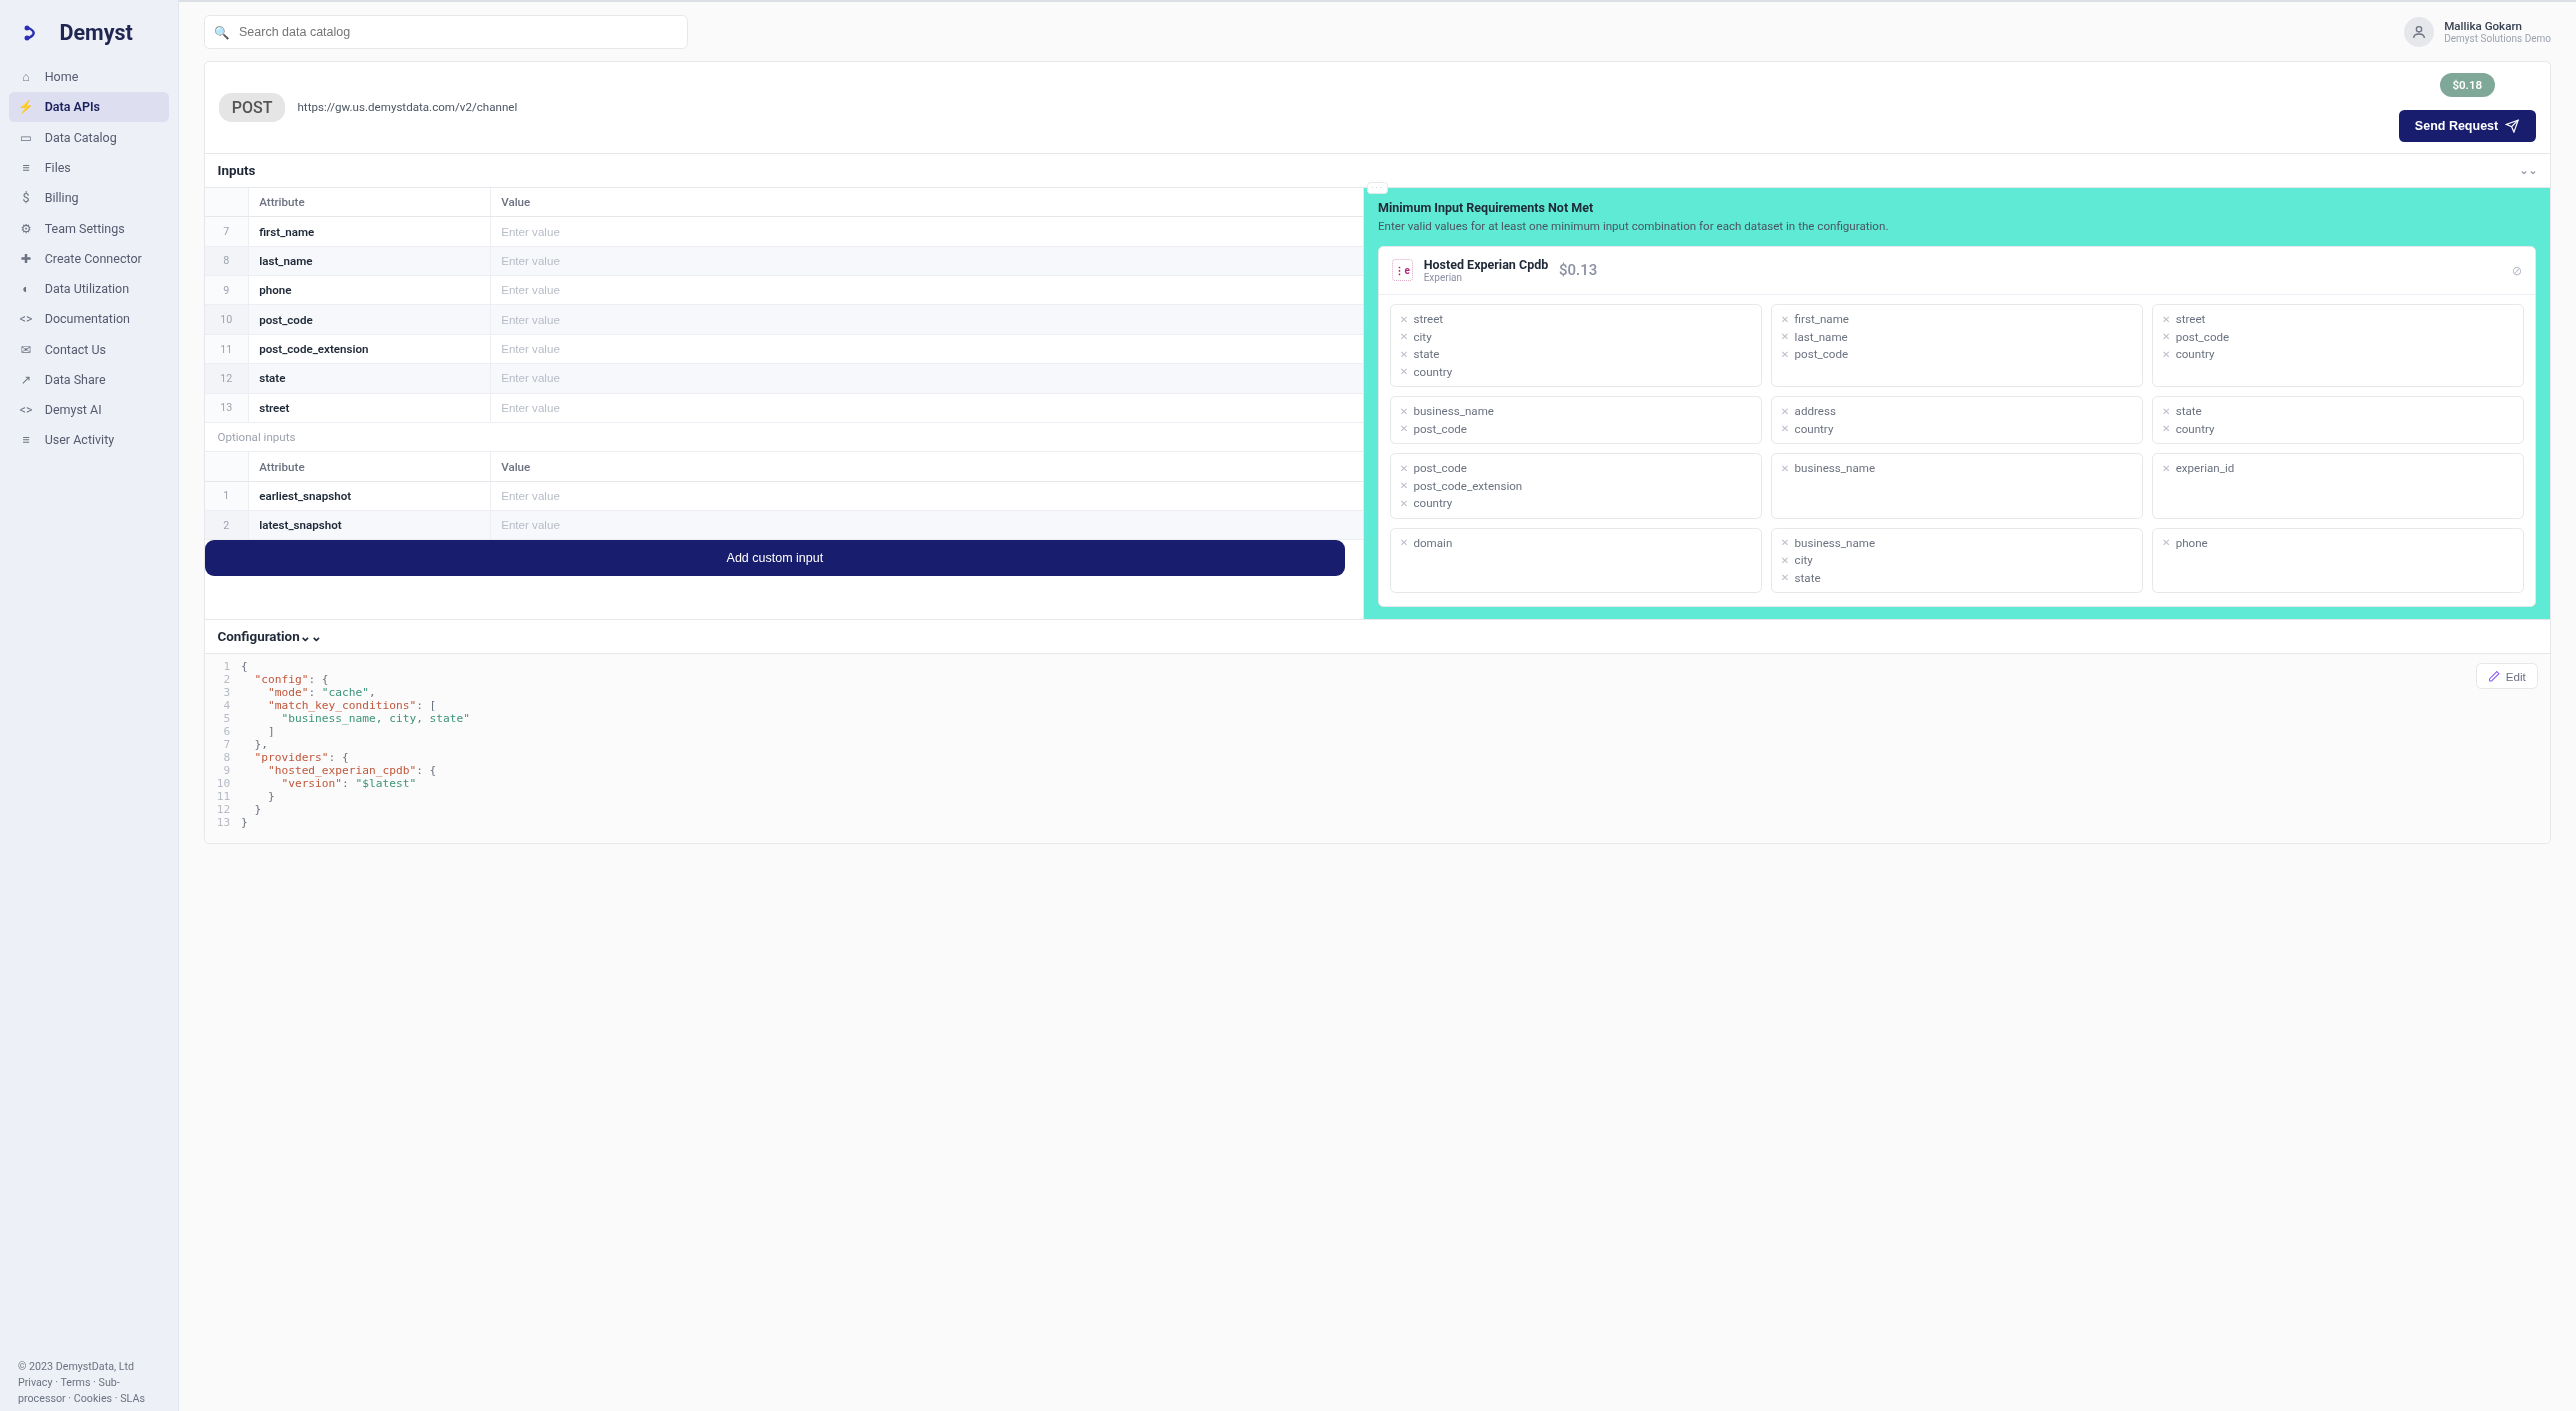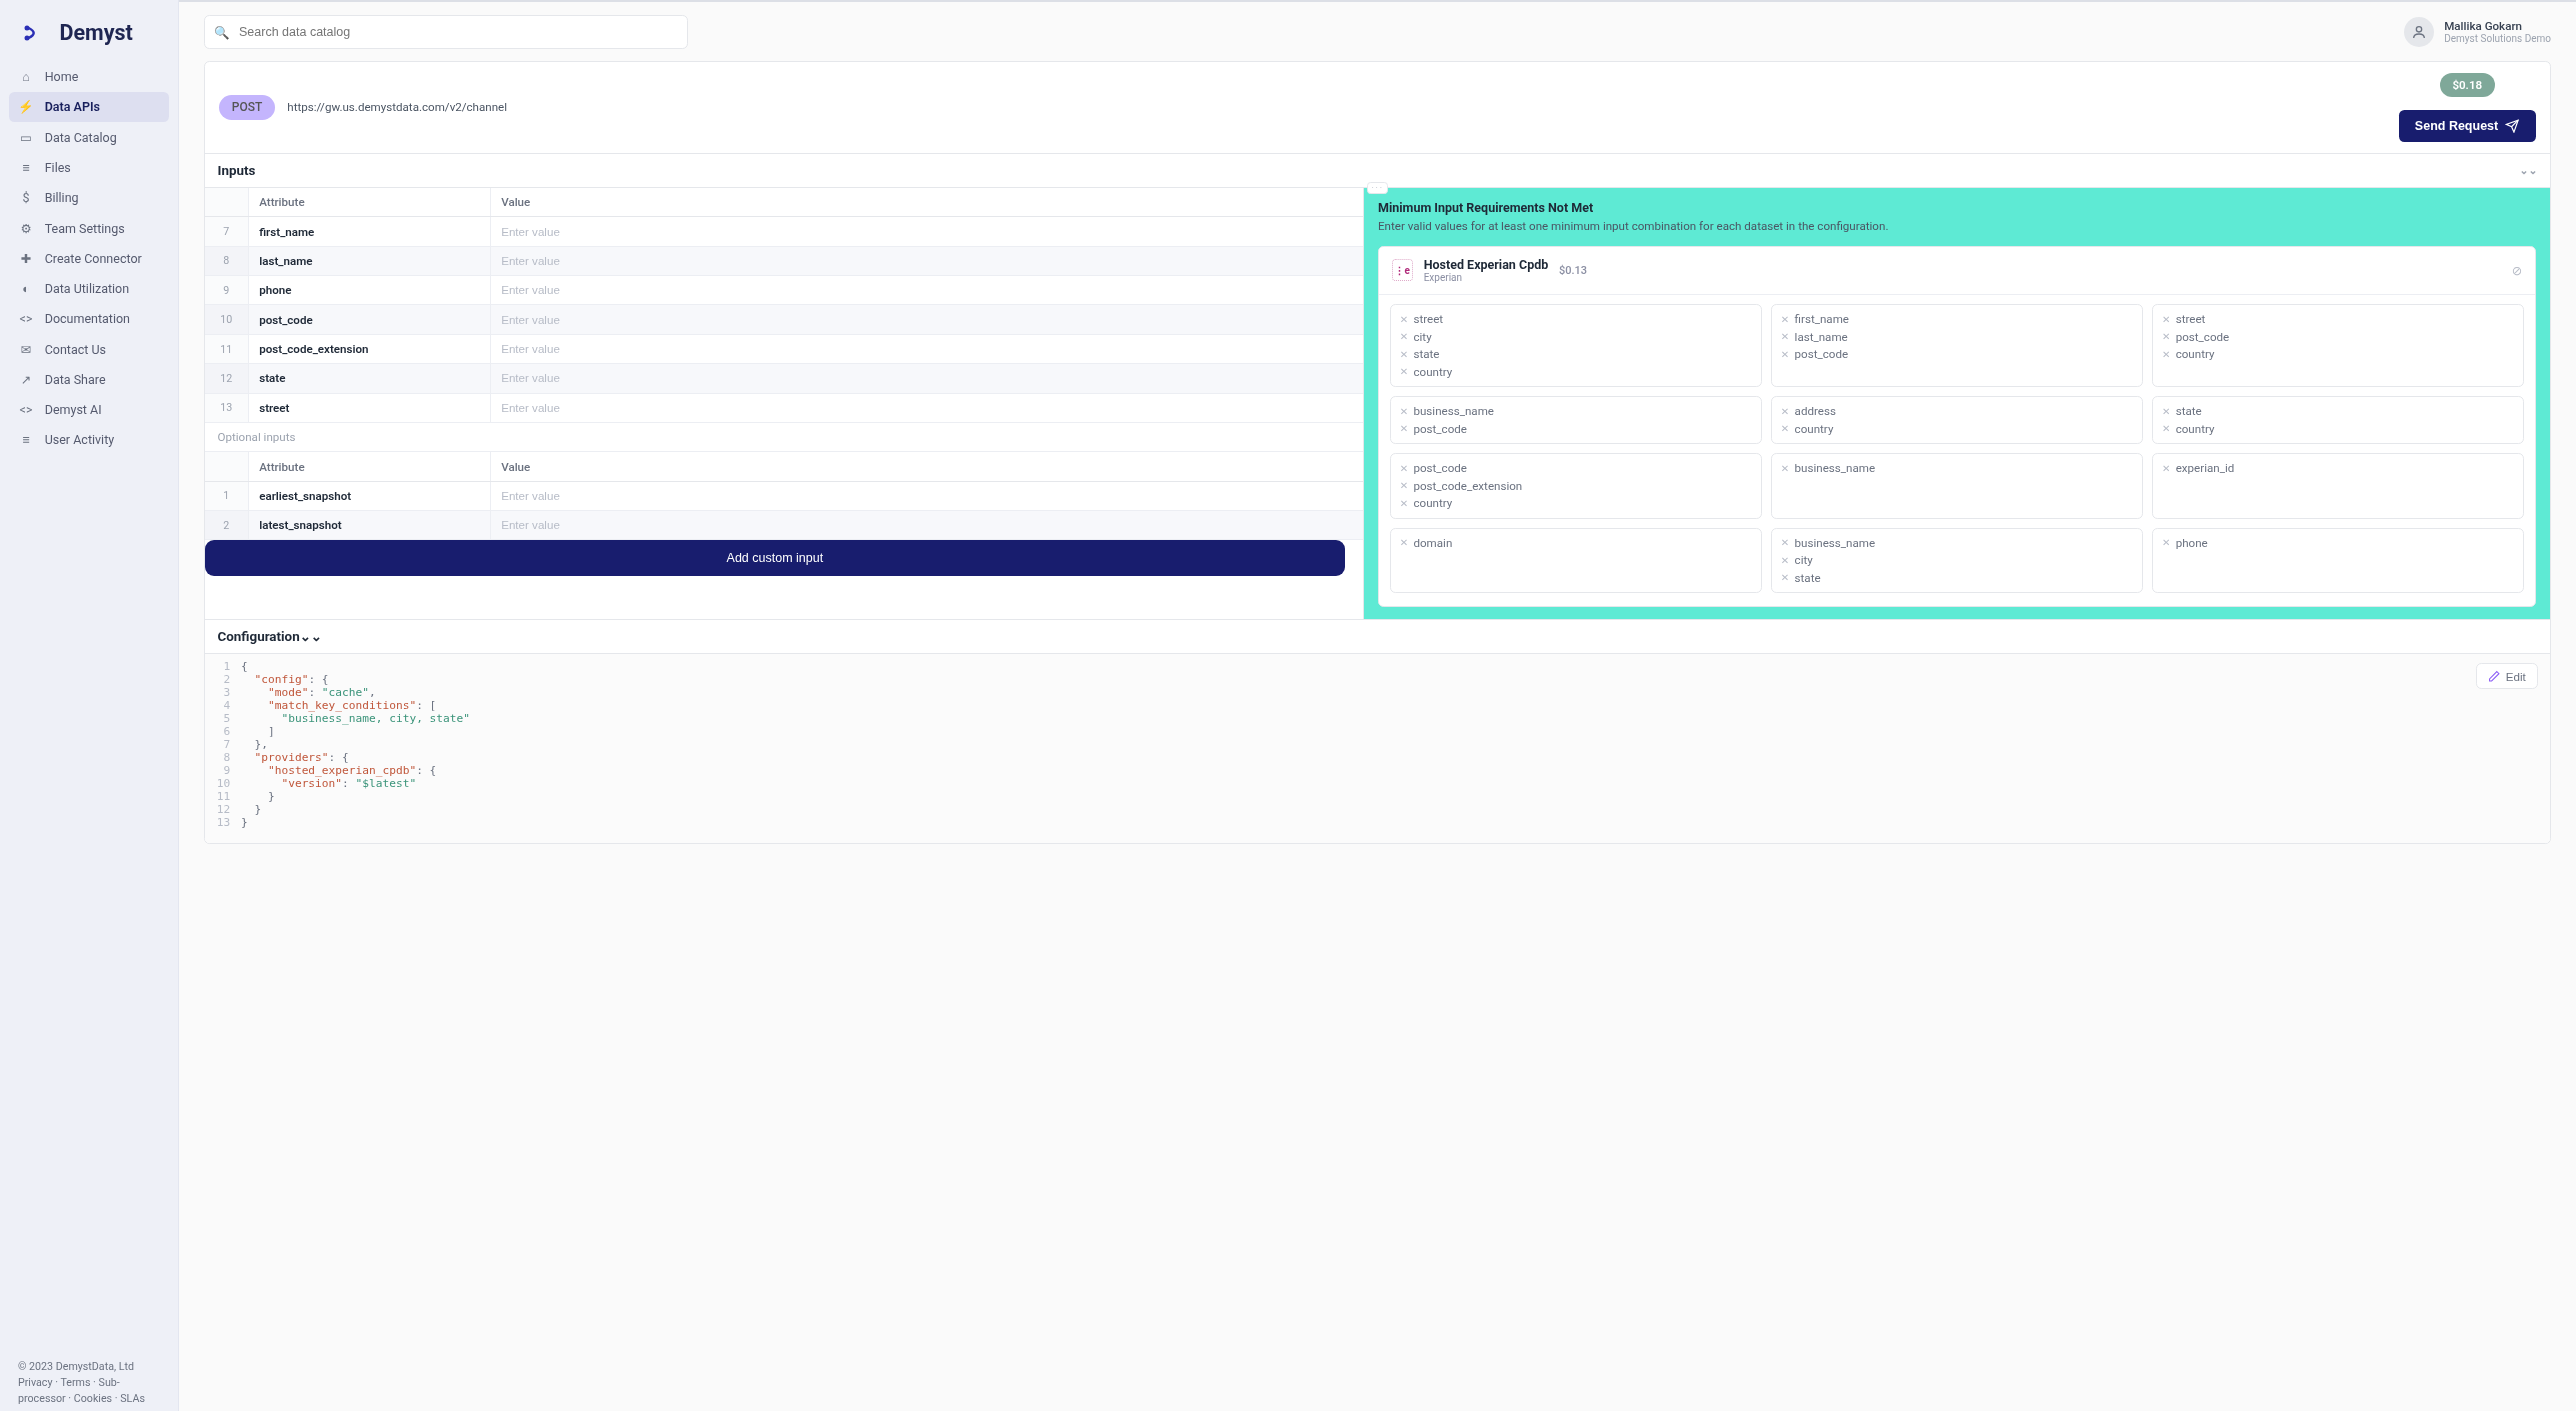--- a/index.html
+++ b/index.html
@@ -22,21 +22,21 @@
 .search-wrap { position:relative; width:484px; }
 .search-wrap input { width:100%; padding:9px 10.7px 9px 34px; border:0.9px solid #e5e7eb; border-radius:5.4px; font-size:12.5px; background:#fff; color:#374151; }
 .search-wrap .sicon { position:absolute; left:10.7px; top:50%; transform:translateY(-50%); color:#9ca3af; }
 .user { margin-left:auto; display:flex; align-items:center; gap:10.7px; }
 .avatar { width:30px; height:30px; border-radius:50%; background:#e5e7eb; display:flex; align-items:center; justify-content:center; color:#6b7280; }
 .user-name { font-size:11.6px; font-weight:500; color:#374151; }
 .user-sub { font-size:10px; color:#9ca3af; }
 .content { padding:0 25px 25px; }
 .panel { background:#fff; border:0.9px solid #e5e7eb; border-radius:5.4px; overflow:hidden; }
 .req-row { display:flex; align-items:center; padding:10.7px 14.3px; gap:12.5px; }
-.method { background:#c4b5fd; color:#555; font-weight:500; font-size:12px; padding:5.4px 12.5px; border-radius:12.5px; }
+.method { background:#e5e5e5; color:#555; font-weight:500; font-size:16px; padding:5.4px 12.5px; border-radius:12.5px; }
 .url { color:#4b5563; font-size:11.6px; }
 .req-right { margin-left:auto; display:flex; align-items:center; gap:12.5px;flex-direction:column; }
 .price { background:#7fa899; color:#fff; font-size:11.6px; font-weight:600; padding:5.4px 12.5px; border-radius:12.5px; }
 .send-btn { background:#181d6e; color:#fff; border:none; padding:9px 16px; border-radius:5.4px; font-weight:600; font-size:12.5px; display:flex; gap:7.2px; cursor:pointer; }
 .section-head { display:flex; align-items:center; padding:9px 12.5px; font-weight:700; font-size:13.4px; border-top:0.9px solid #e5e7eb; border-bottom:0.9px solid #e5e7eb; }
 .section-head .chev { margin-left:auto; color:#9ca3af; font-size:10.7px; }
 .split { display:flex; }
 .left { flex:1; border-right:0.9px solid #e5e7eb; }
 .right { flex:1; padding:12.5px 14.3px; background:#5eead4; }
 table { width:100%; border-collapse:collapse; }
@@ -50,21 +50,21 @@
 tr.alt td.num{ background:#f3f4f8; }
 .optional-head { padding:7.2px 12.5px; color:#9ca3af; font-size:11.6px; border-bottom:0.9px solid #eceef3; }
 .add-btn { width:calc(100% - 18px); background:#181d6e; color:#fff; border:none; padding:10.7px; border-radius:9px; font-weight:500; font-size:12.5px; cursor:pointer; }
 .warn-title { font-weight:700; color:#1f2937; margin-bottom:3.6px; }
 .warn-sub { font-size:11.6px; color:#4b5563; margin-bottom:12.5px; }
 .card { border:0.9px solid #e5e7eb; border-radius:5.4px; background:#fff; }
 .card-head { display:flex; align-items:center; padding:10.7px 12.5px; gap:10.7px; border-bottom:0.9px solid #eceef3; }
 .prov-ic { width:21.5px; height:21.5px; border-radius:3.6px; display:flex; align-items:center; justify-content:center; font-size:10px; font-weight:700; color:#b02a7a; background:linear-gradient(135deg,#fff,#fff); border:0.9px dotted #b02a7a66; }
 .prov-name { font-weight:700; font-size:12.5px; color:#1f2937; }
 .prov-sub { font-size:10px; color:#8b8fa3; }
-.prov-price { font-size:11px; color:#8b8fa3; font-weight:500; }
+.prov-price { font-size:15px; color:#8b8fa3; font-weight:500; }
 .prov-right { margin-left:auto; color:#b7bcc7; }
 .groups { padding:9px 10.7px 12.5px; display:flex; flex-direction:column; gap:9px; }
 .group-row { display:flex; gap:9px; }
 .group-box { flex:1; border:0.9px solid #e5e7eb; border-radius:5.4px; padding:7.2px 9px; display:flex; flex-direction:column; gap:3.6px; }
 .tag { display:flex; align-items:center; gap:5.4px; font-size:11.6px; color:#6b7280; }
 .tag .x { color:#b7bcc7; font-size:10px; }
 .config-head { display:flex; align-items:flex-start; padding:9px 12.5px; font-weight:700; font-size:13.4px; border-top:0.9px solid #e5e7eb; border-bottom:0.9px solid #e5e7eb; }
 .config-body { position:relative; background:#fbfbfb; padding:5.4px 0 14.3px; font-family: ui-monospace, Menlo, Consolas, monospace; font-size:11.2px; }
 .edit-btn { position:absolute; right:12.5px; top:9px; background:#fff; border:0.9px solid #e5e7eb; border-radius:5.4px; padding:5.4px 10.7px; display:flex; align-items:center; gap:5.4px; color:#6b7280; cursor:pointer; font-size:11.6px; }
 .code-line { display:flex; }

